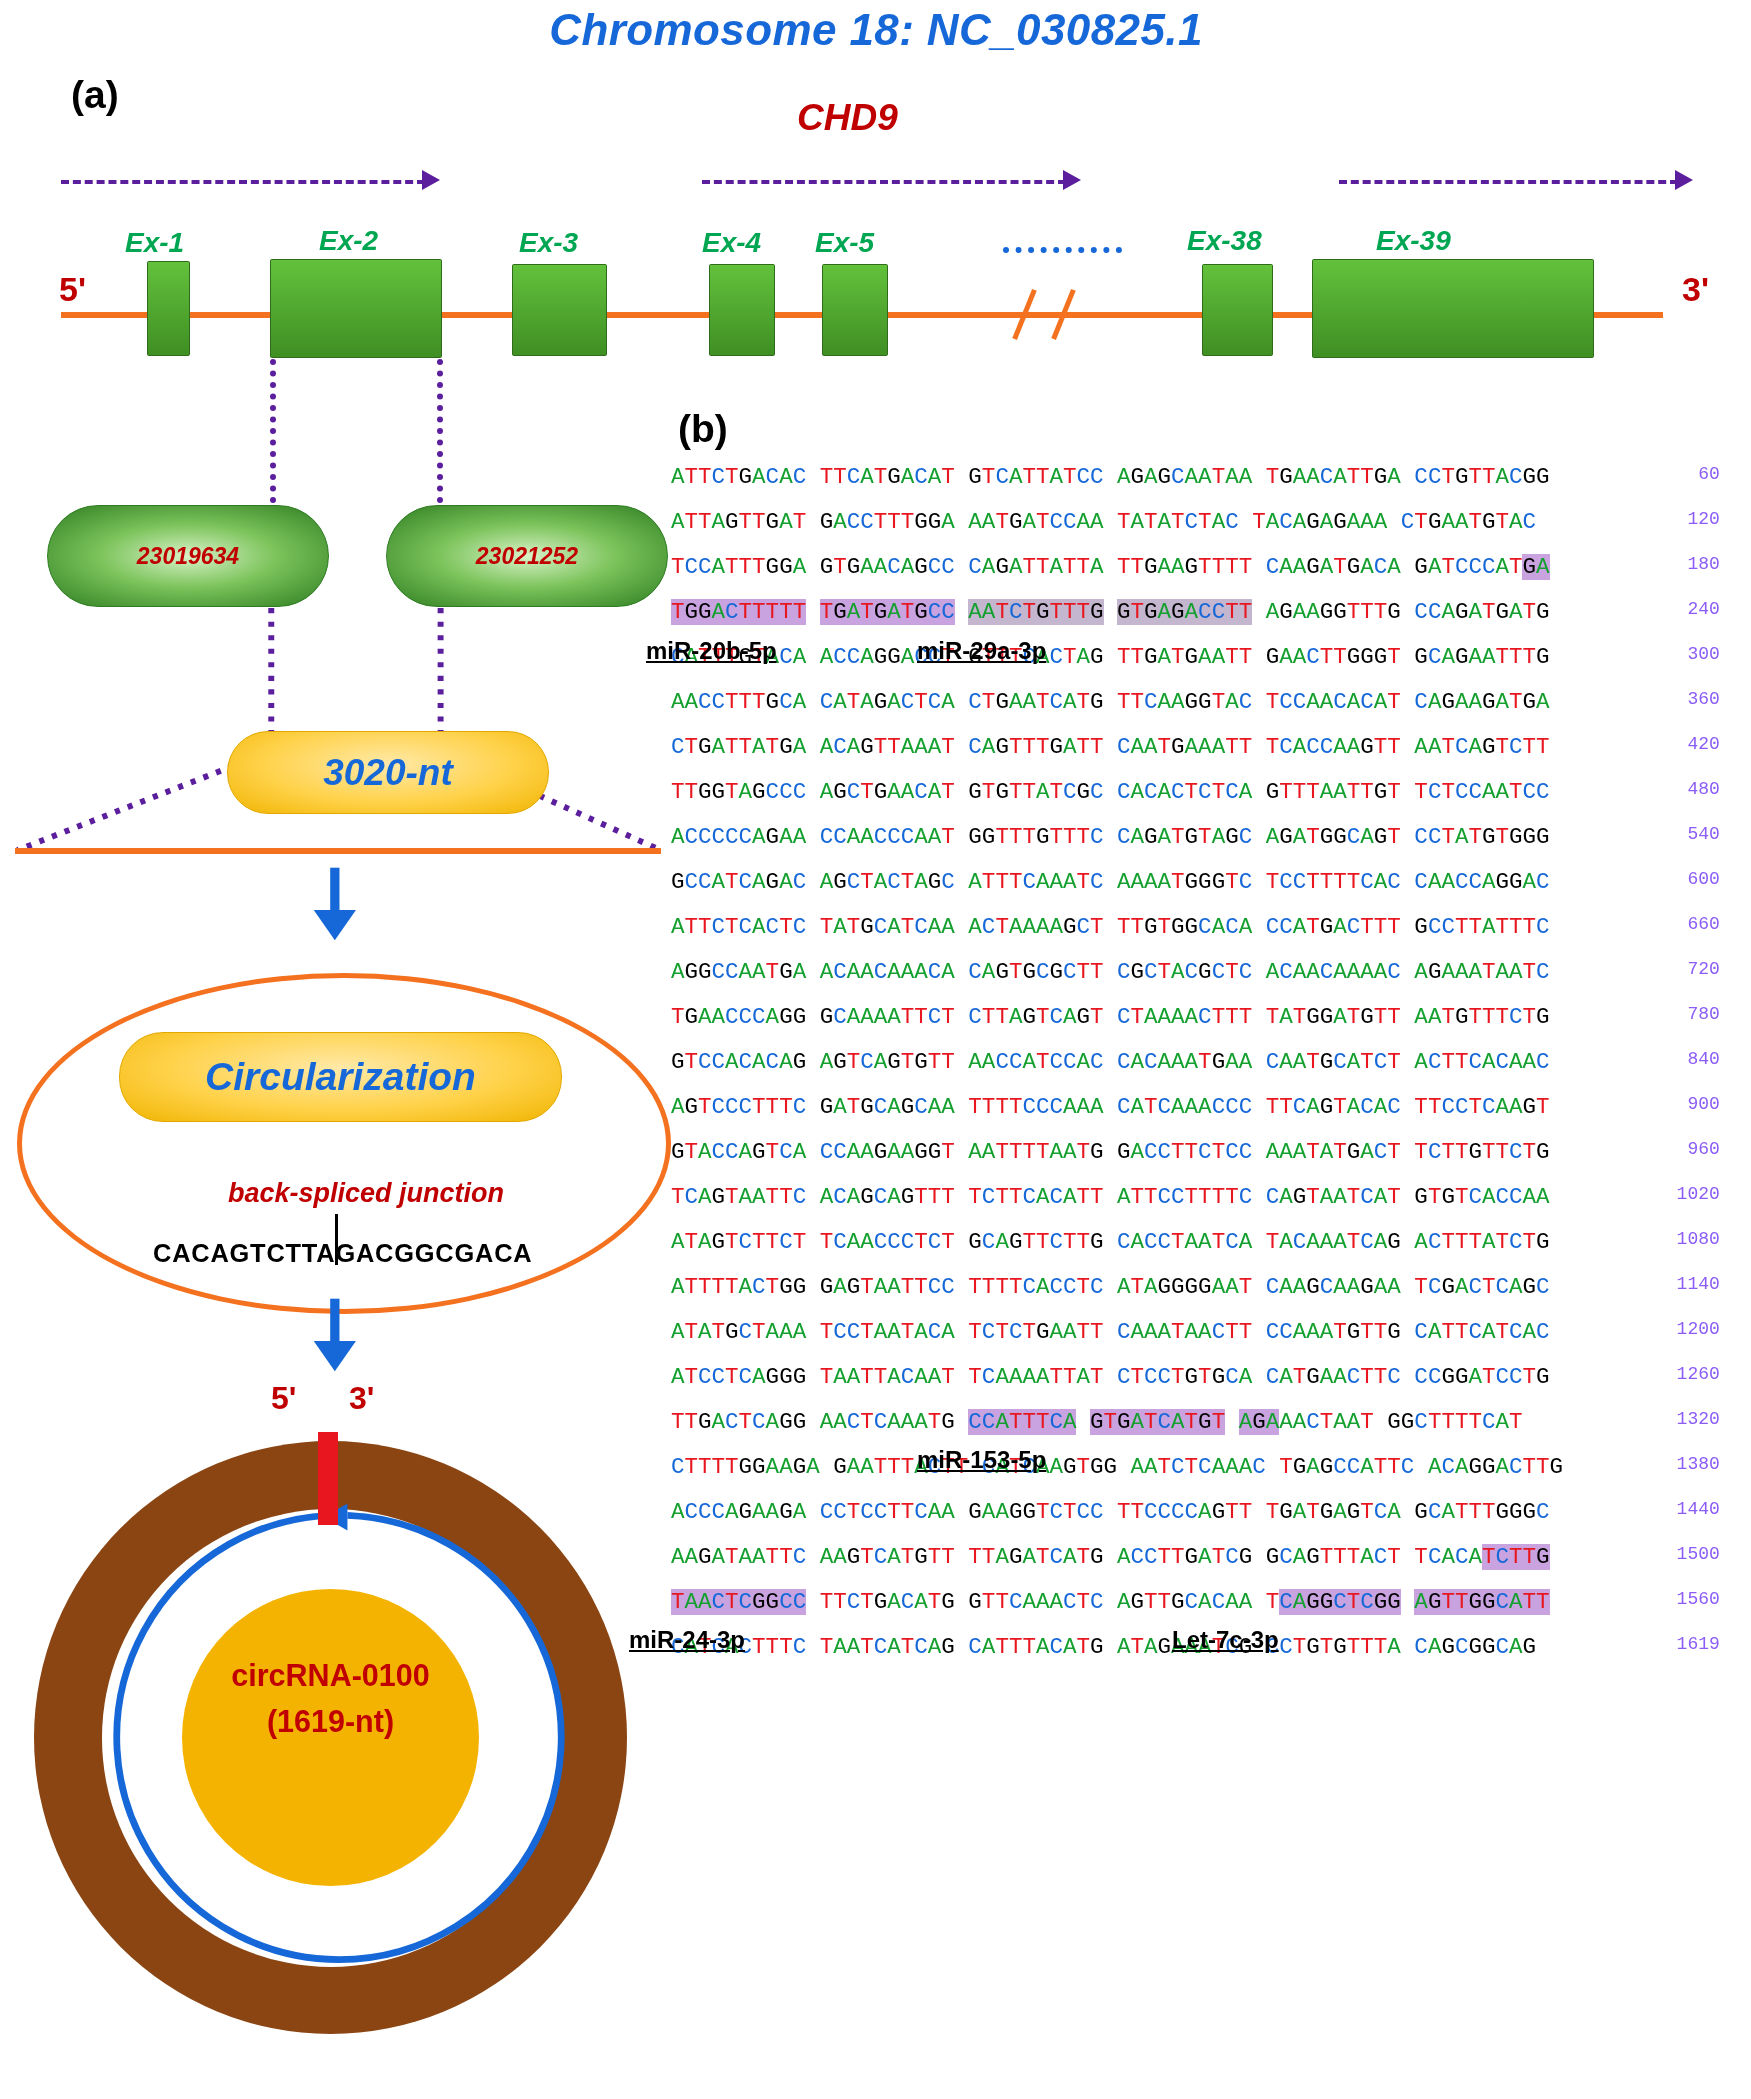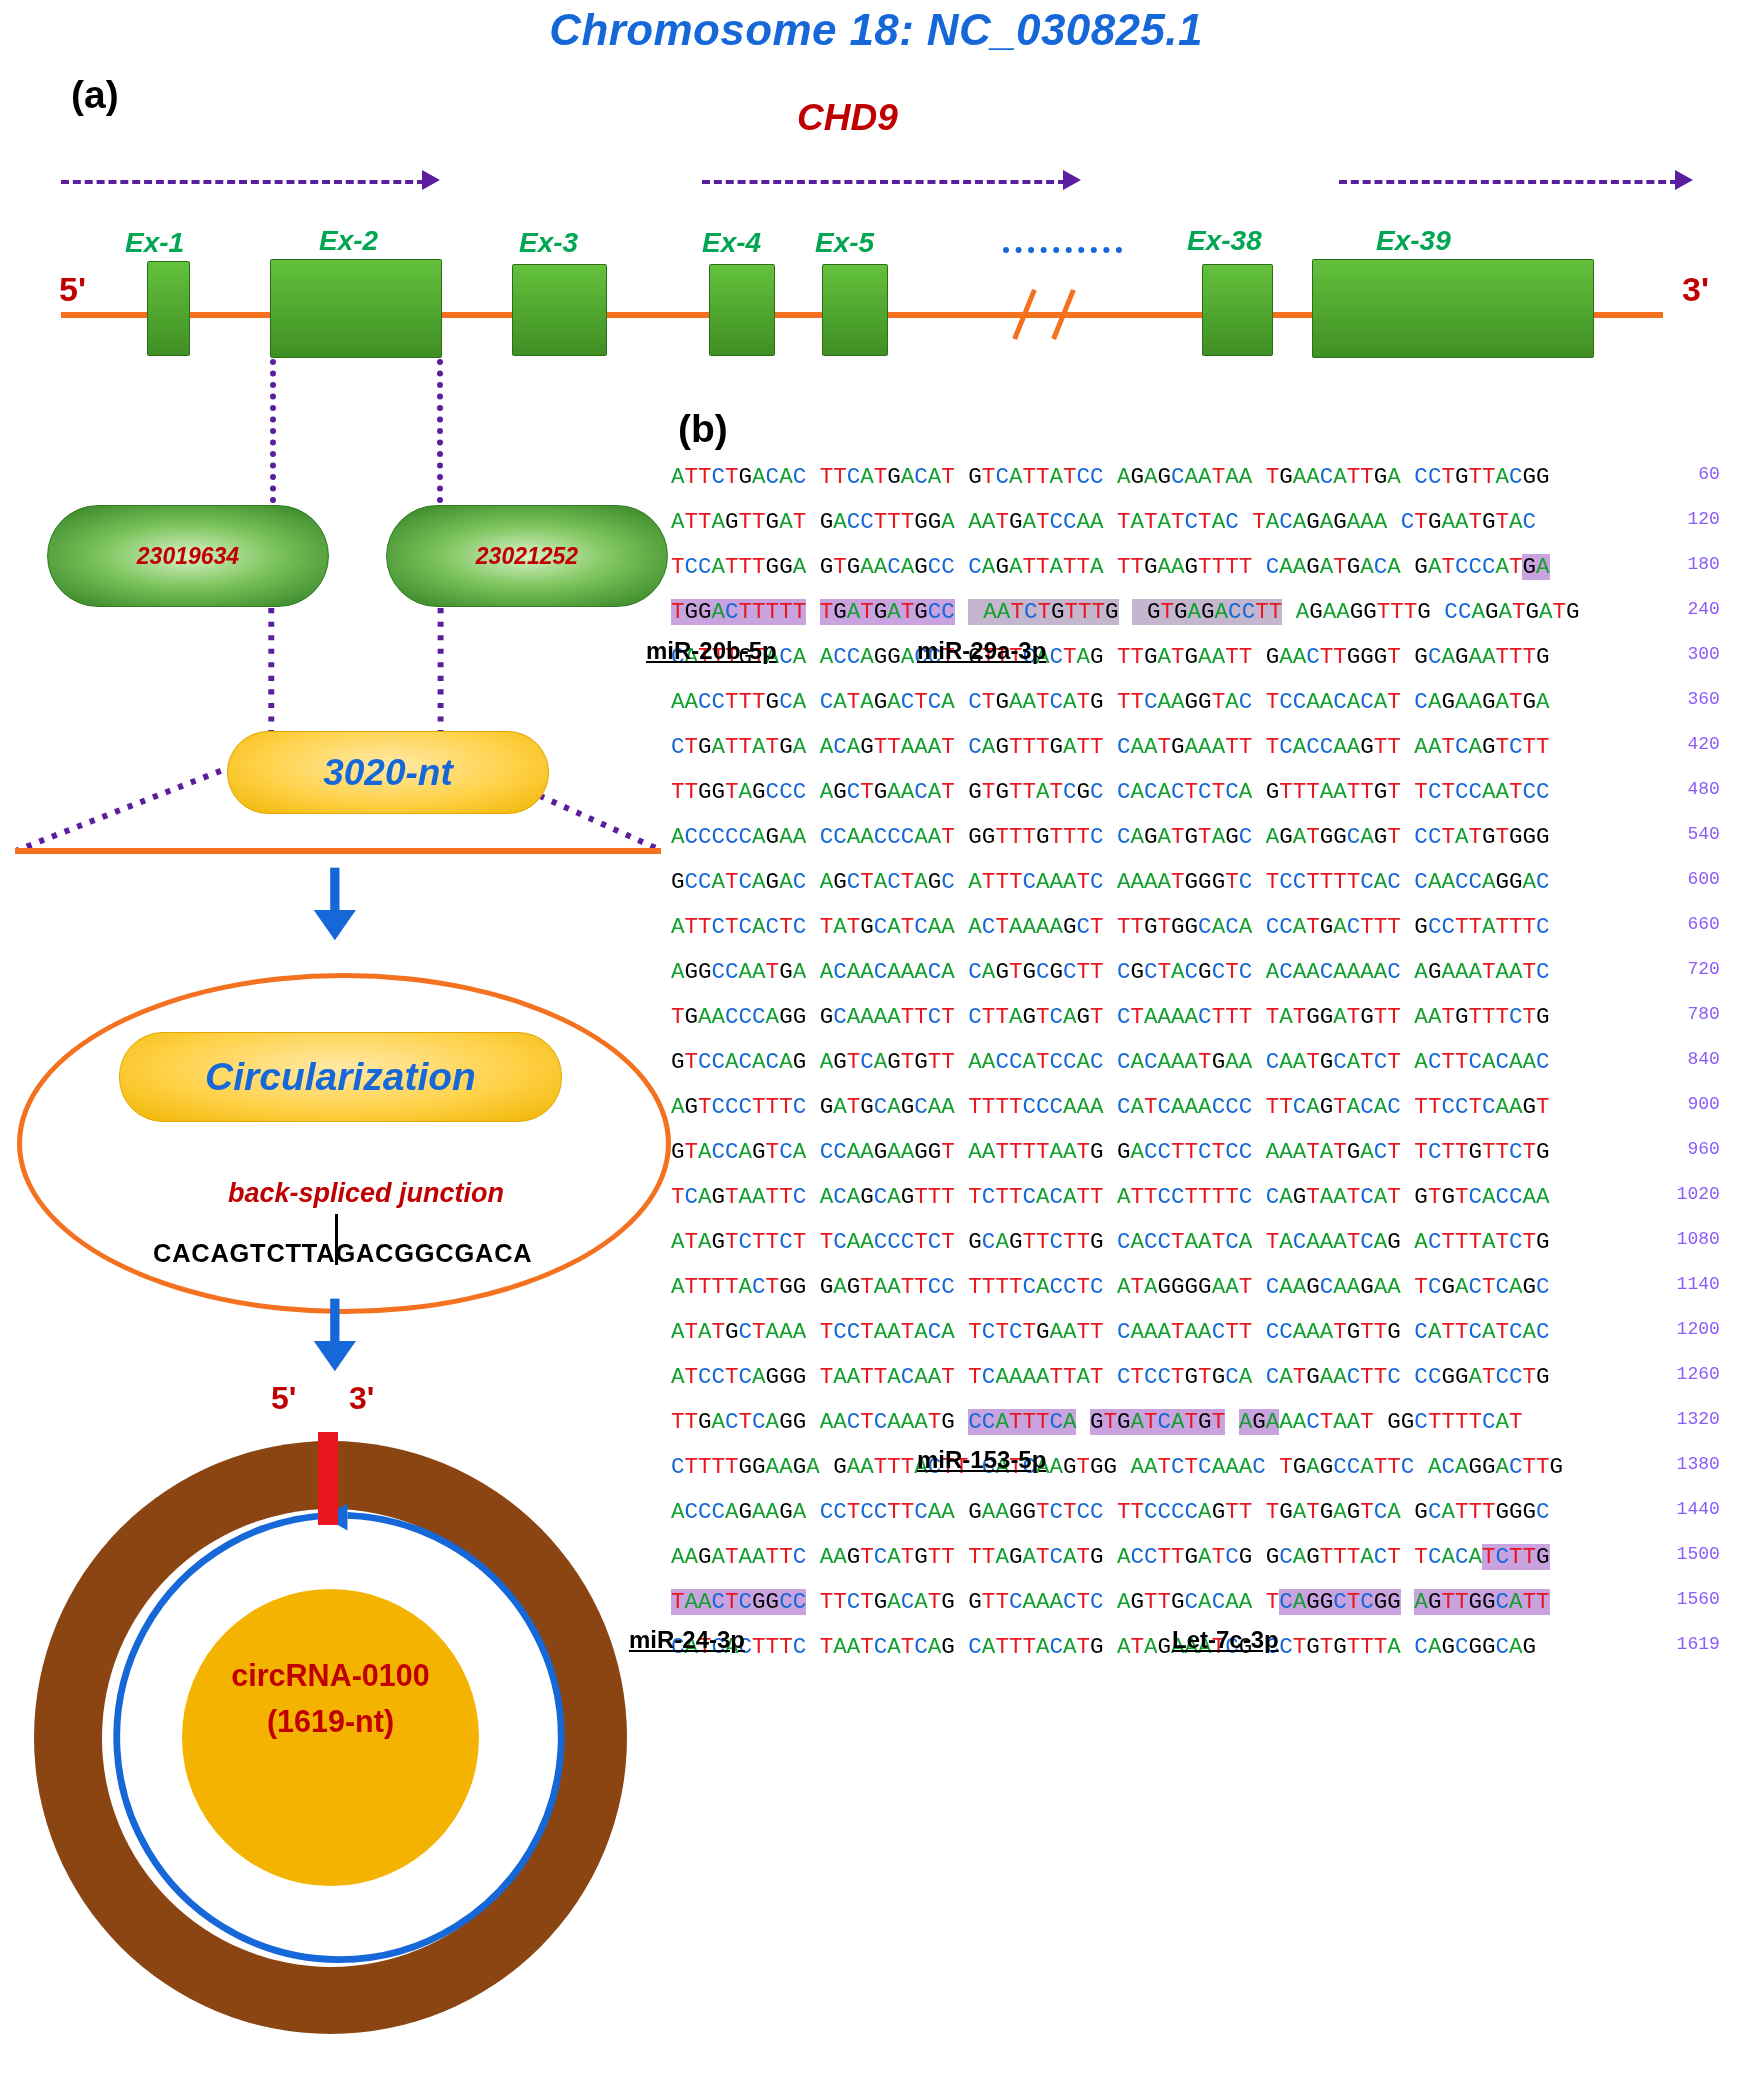--- a/index.html
+++ b/index.html
@@ -42,21 +42,21 @@
   .core-text{position:absolute;left:182px;top:1653px;width:297px;text-align:center;font-size:30.5px;font-weight:bold;color:#c00000;line-height:1.5;}
   .bsj-bar{position:absolute;left:318px;top:1432px;width:20.3px;height:93px;background:#e8161f;}
   .bsj-5{position:absolute;left:271px;top:1380px;font-size:32px;font-weight:bold;color:#c00000;}
   .bsj-3{position:absolute;left:349px;top:1380px;font-size:32px;font-weight:bold;color:#c00000;}
   
   #seq-wrap{position:absolute;left:671px;top:464px;width:1059px;}
   .seq-row{height:45px;font-family:"Liberation Mono",monospace;font-size:22.5px;white-space:pre;letter-spacing:0px;}
   .seq-row .blocks{display:inline-block;}
   .num{position:absolute;right:10.2px;font-family:"Liberation Mono",monospace;font-size:18px;color:#8b5cf6;}
   .hl{background:#c9a3e0;}
-  .hl2{background:#c4b6cf;padding-left:15px;}
+  .hl2{background:#c4b6cf;}
   .mirlabel{position:absolute;font-size:24px;font-weight:bold;color:#000;font-family:"Liberation Sans",sans-serif;text-decoration:underline;}
   .A{color:#14a02e;} .T{color:#e8161f;} .G{color:#000000;} .C{color:#1668d8;}
 </style>
 </head>
 <body>
 
 <div class="title">Chromosome 18: NC_030825.1</div>
 
 <div class="panel-label" id="panel-a-label">(a)</div>
 <div class="gene-name">CHD9</div>

